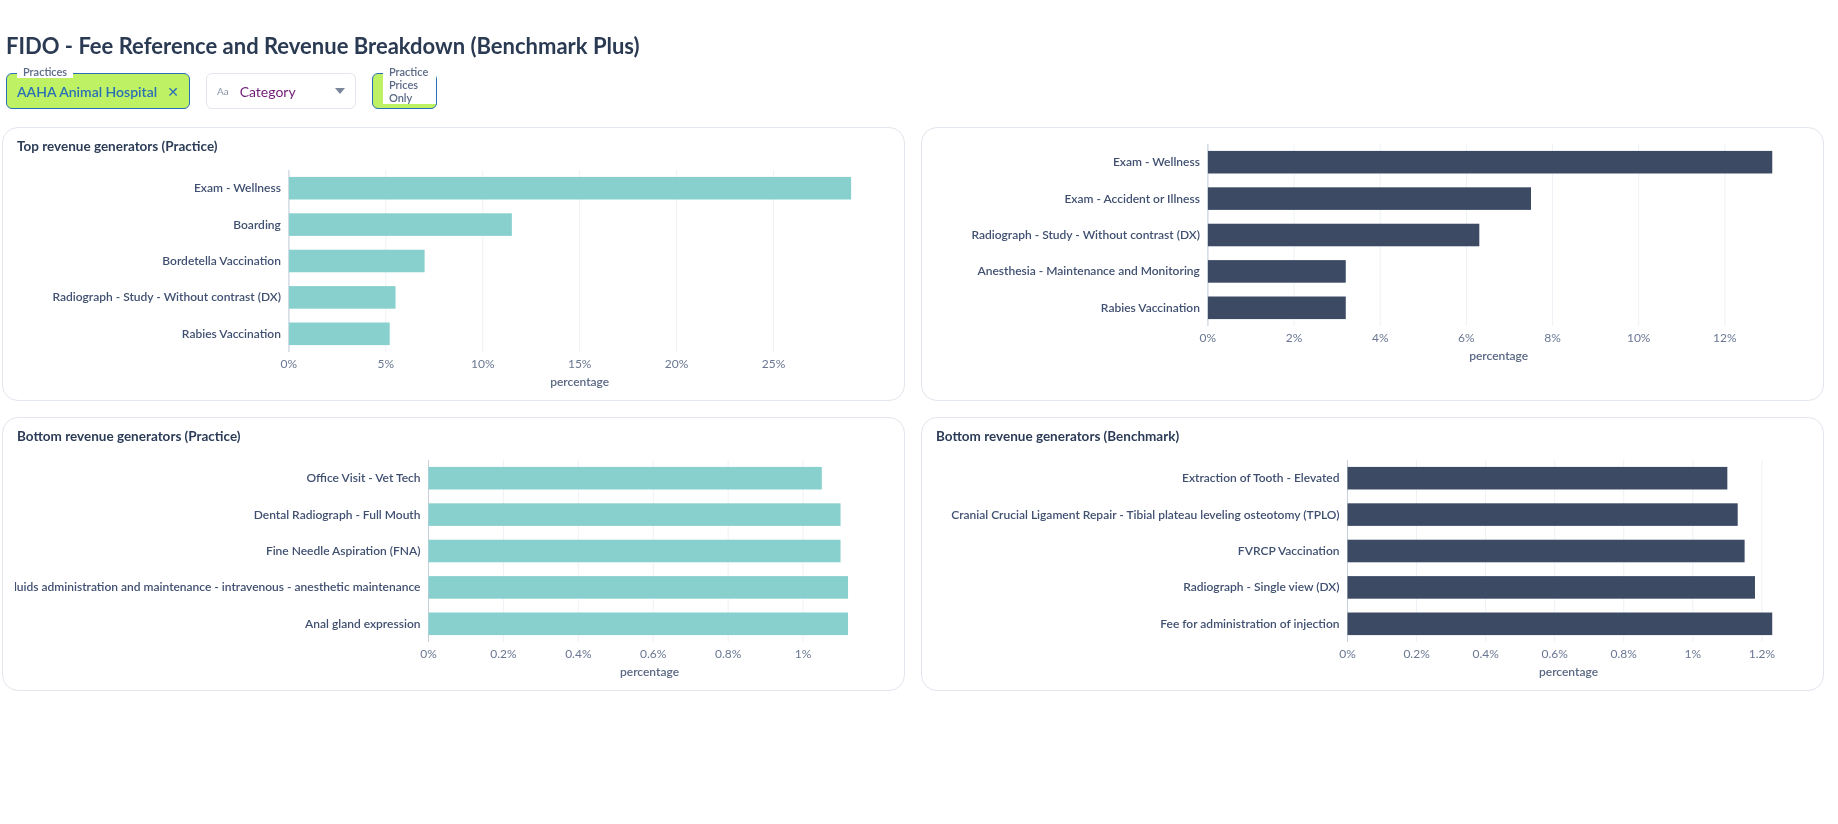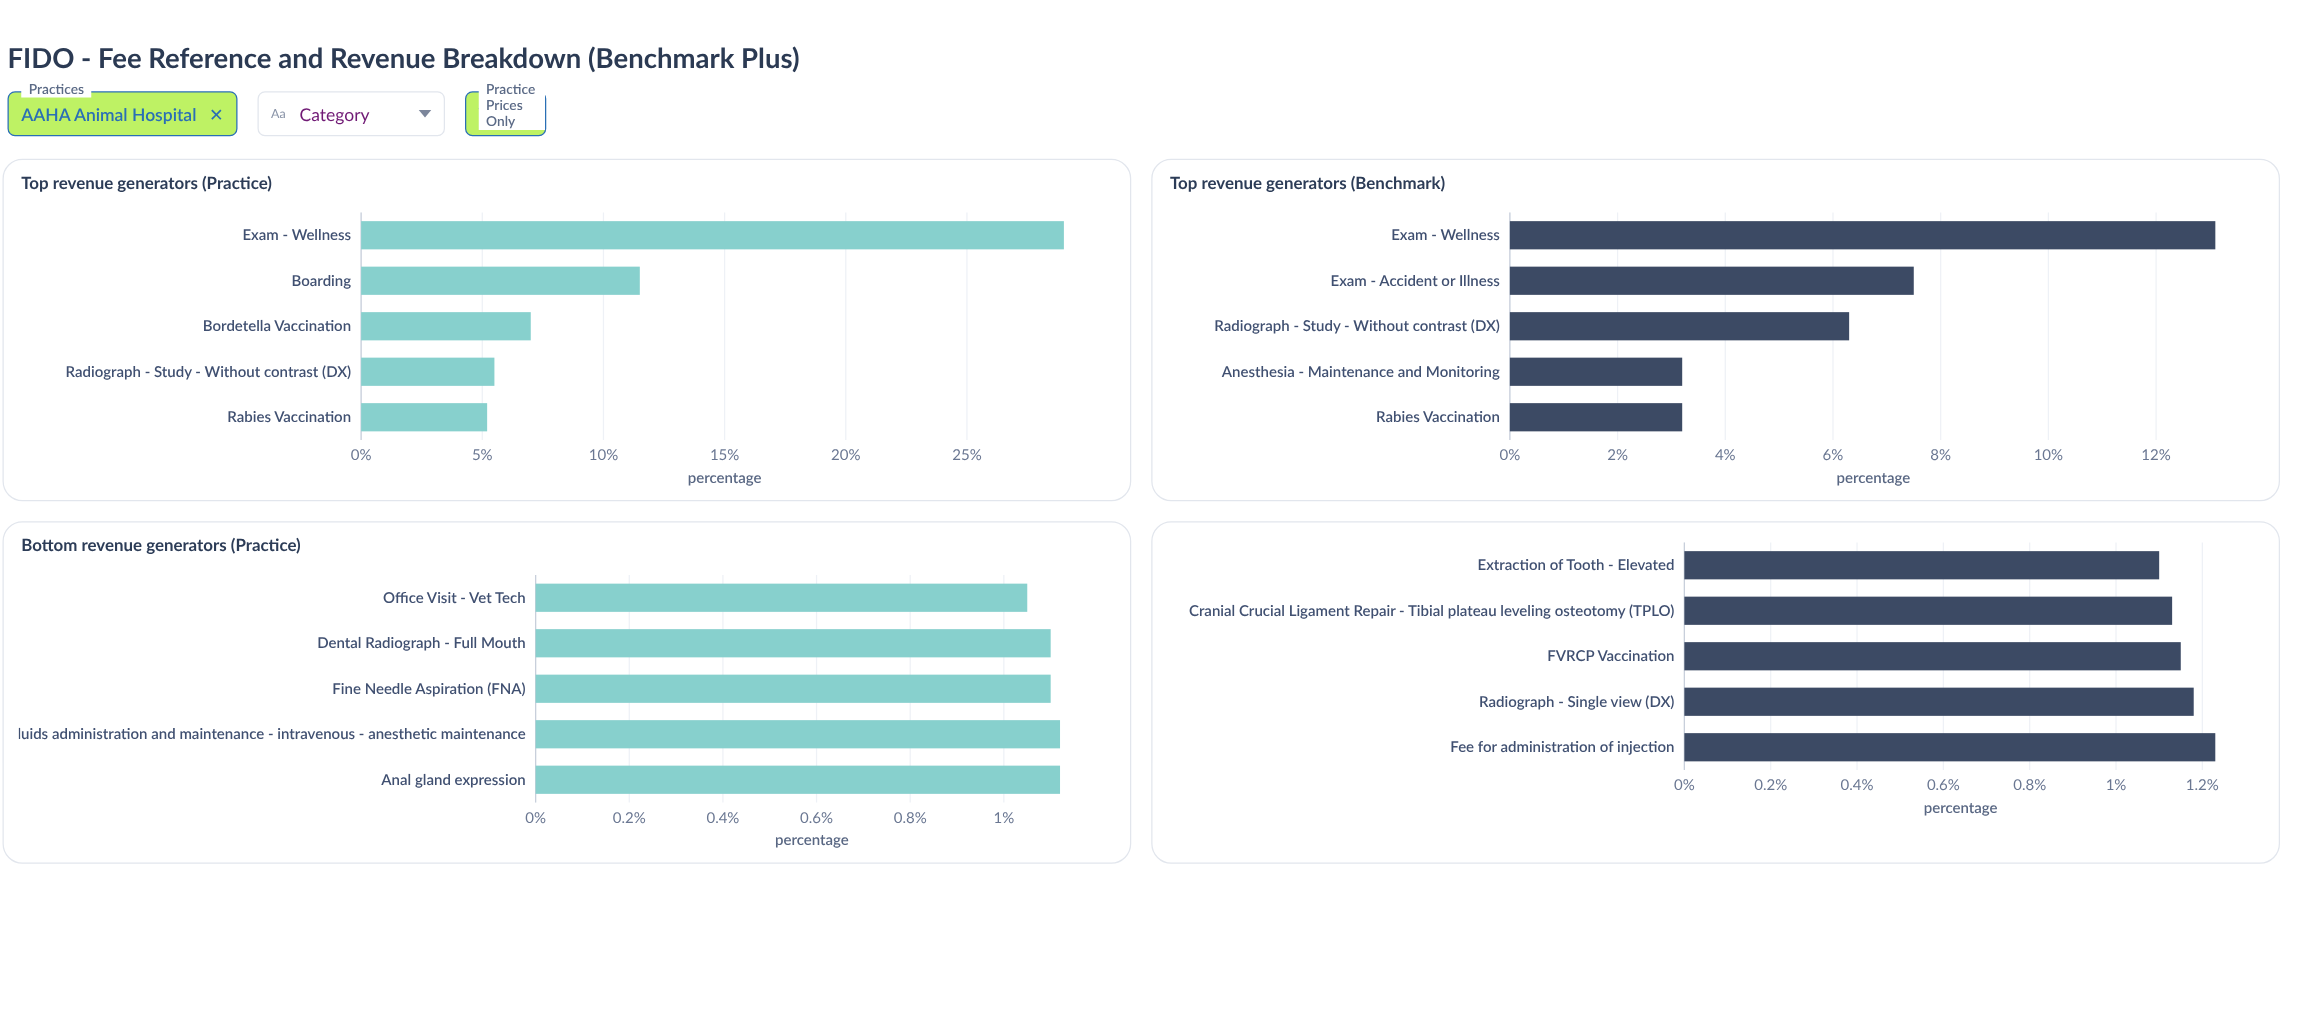--- a/index.html
+++ b/index.html
@@ -179,21 +179,20 @@
             <rect x="270.40000000000003" y="122.11599999999999" width="106.62666666666661" height="22.567999999999998" fill="#87d0cd"></rect>
             <text class="y-label" x="262.40000000000003" y="137.39999999999998" text-anchor="end">Radiograph - Study - Without contrast (DX)</text>
             <rect x="270.40000000000003" y="158.516" width="100.81066666666663" height="22.567999999999998" fill="#87d0cd"></rect>
             <text class="y-label" x="262.40000000000003" y="173.79999999999998" text-anchor="end">Rabies Vaccination</text>
             <text class="axis-title" x="561.2" y="222" text-anchor="middle">percentage</text>
           </svg>
         </div>
     </div>
 
     <div class="card">
-      <h3>Top revenue generators (Benchmark)</h3>
       <div class="chart-wrap">
           <svg viewBox="0 0 870 228" width="100%" height="228">
             <line class="gridline" x1="270.40000000000003" y1="6" x2="270.40000000000003" y2="188"></line>
             <text class="x-tick" x="270.40000000000003" y="204" text-anchor="middle">0%</text>
             <line class="gridline" x1="356.56296296296296" y1="6" x2="356.56296296296296" y2="188"></line>
             <text class="x-tick" x="356.56296296296296" y="204" text-anchor="middle">2%</text>
             <line class="gridline" x1="442.72592592592594" y1="6" x2="442.72592592592594" y2="188"></line>
             <text class="x-tick" x="442.72592592592594" y="204" text-anchor="middle">4%</text>
             <line class="gridline" x1="528.8888888888889" y1="6" x2="528.8888888888889" y2="188"></line>
             <text class="x-tick" x="528.8888888888889" y="204" text-anchor="middle">6%</text>
@@ -245,20 +244,21 @@
             <rect x="410" y="122.11599999999999" width="419.5254237288136" height="22.567999999999998" fill="#87d0cd"></rect>
             <text class="y-label" x="402" y="137.39999999999998" text-anchor="end">Fluids administration and maintenance - intravenous - anesthetic maintenance</text>
             <rect x="410" y="158.516" width="419.5254237288136" height="22.567999999999998" fill="#87d0cd"></rect>
             <text class="y-label" x="402" y="173.79999999999998" text-anchor="end">Anal gland expression</text>
             <text class="axis-title" x="631" y="222" text-anchor="middle">percentage</text>
           </svg>
         </div>
     </div>
 
     <div class="card">
+      <h3>Bottom revenue generators (Benchmark)</h3>
       <div class="chart-wrap">
           <svg viewBox="0 0 870 228" width="100%" height="228">
             <line class="gridline" x1="410" y1="6" x2="410" y2="188"></line>
             <text class="x-tick" x="410" y="204" text-anchor="middle">0%</text>
             <line class="gridline" x1="479.0625" y1="6" x2="479.0625" y2="188"></line>
             <text class="x-tick" x="479.0625" y="204" text-anchor="middle">0.2%</text>
             <line class="gridline" x1="548.125" y1="6" x2="548.125" y2="188"></line>
             <text class="x-tick" x="548.125" y="204" text-anchor="middle">0.4%</text>
             <line class="gridline" x1="617.1875" y1="6" x2="617.1875" y2="188"></line>
             <text class="x-tick" x="617.1875" y="204" text-anchor="middle">0.6%</text>

